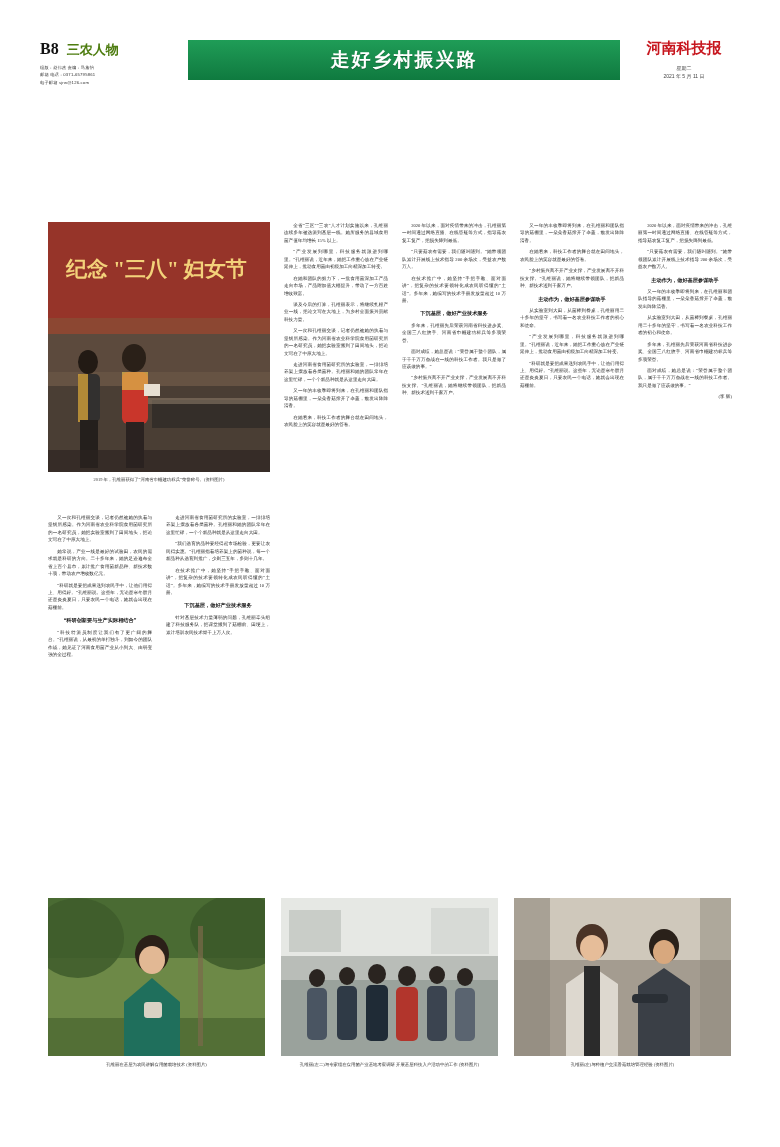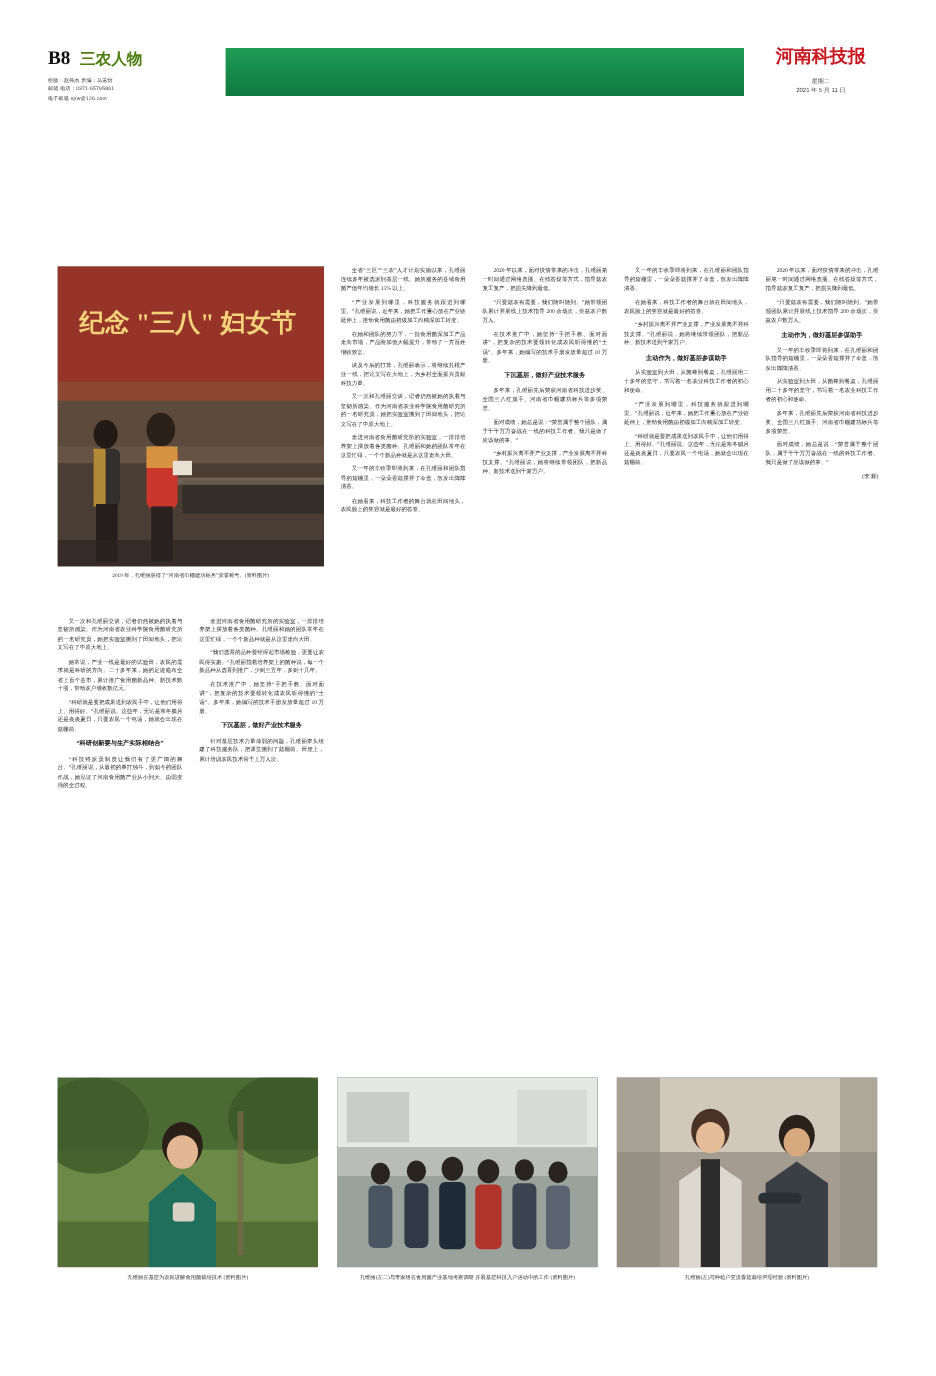--- a/index.html
+++ b/index.html
@@ -197,20 +197,21 @@
         <span class="mh-section">三农人物</span>
       </div>
       <div class="mh-meta">
         <div>组版：赵伟杰    责编：马蕙怡</div>
         <div>邮箱 电话：0371-65795861</div>
         <div>电子邮箱 sjrw@126.com</div>
       </div>
     </div>
 
     <div class="mh-banner">
+      <span class="slogan">走好乡村振兴路</span>
     </div>
 
     <div class="mh-right">
       <div class="mh-logo">河南科技报</div>
       <div class="mh-date">
         <div>星期二</div>
         <div>2021 年 5 月 11 日</div>
       </div>
     </div>
   </div>

